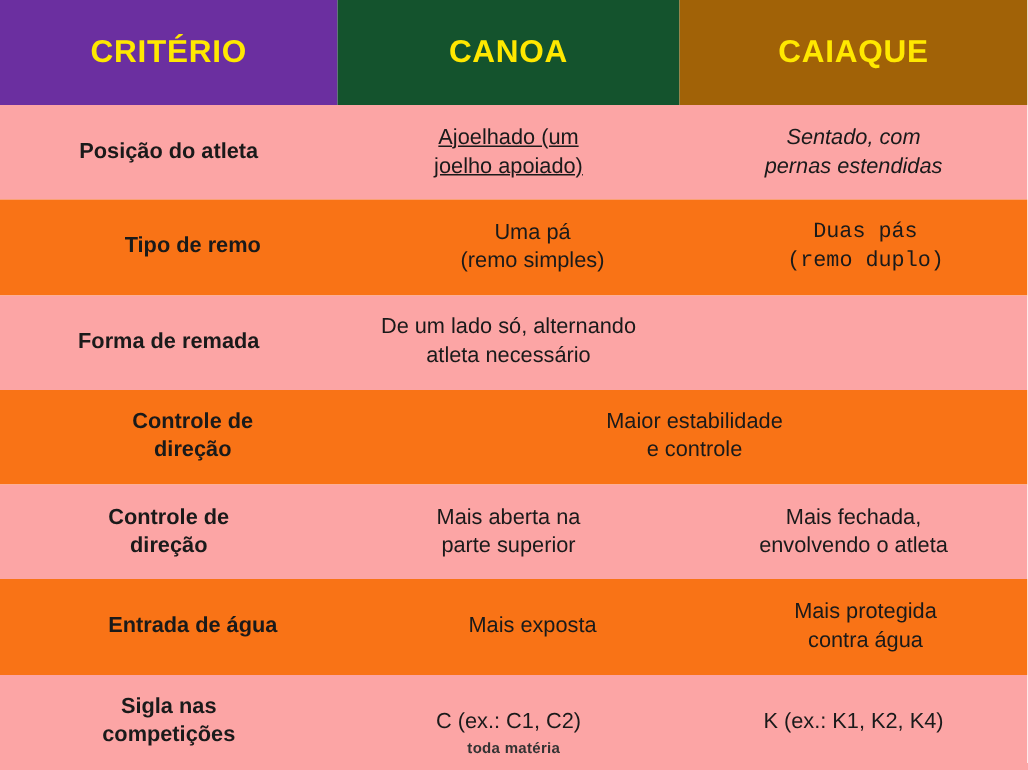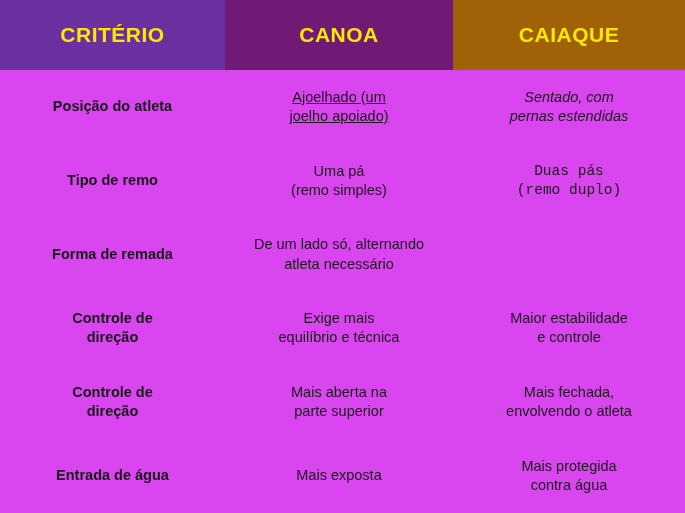--- a/index.html
+++ b/index.html
@@ -34,41 +34,42 @@
     font-size: 21px;
     letter-spacing: 0.5px;
     color: #ffe800;
   }
   .header-cell.col1 {
     width: 225px;
     background: #6b2fa0;
   }
   .header-cell.col2 {
     width: 228px;
-    background: #701a75;
+    background: #14532d;
   }
   .header-cell.col3 {
     flex: 1;
     background: #a16207;
   }
   .body-rows {
     flex: 1;
     display: flex;
     flex-direction: column;
   }
   .row {
     display: flex;
     flex: 1;
     min-height: 0;
   }
   .row.alt {
-    background: #d946ef;
+    background: #f97316;
+    padding-left: 16px;
   }
   .row.plain {
-    background: #d946ef;
+    background: #fca5a5;
   }
   .cell {
     display: flex;
     align-items: center;
     justify-content: center;
     text-align: center;
     padding: 4px 12px;
     box-sizing: border-box;
     line-height: 1.32;
     color: #1a1a1a;
@@ -132,37 +133,42 @@
 
     <div class="row plain">
       <div class="cell col1">Forma de remada</div>
       <div class="cell col2" style="white-space: pre-line;">De um lado só, alternando
 atleta necessário</div>
     </div>
 
     <div class="row alt">
       <div class="cell col1" style="white-space: pre-line;">Controle de
 direção</div>
-      <div class="cell col2" style="white-space: pre-line;">Exige mais
-equilíbrio e técnica</div>
       <div class="cell col3" style="white-space: pre-line;">Maior estabilidade
 e controle</div>
     </div>
 
     <div class="row plain">
       <div class="cell col1" style="white-space: pre-line;">Controle de
 direção</div>
       <div class="cell col2" style="white-space: pre-line;">Mais aberta na
 parte superior</div>
       <div class="cell col3" style="white-space: pre-line;">Mais fechada,
 envolvendo o atleta</div>
     </div>
 
     <div class="row alt">
       <div class="cell col1">Entrada de água</div>
       <div class="cell col2">Mais exposta</div>
       <div class="cell col3" style="white-space: pre-line;">Mais protegida
 contra água</div>
     </div>
 
+    <div class="row plain last-row">
+      <div class="cell col1" style="white-space: pre-line;">Sigla nas
+competições</div>
+      <div class="cell col2">C (ex.: C1, C2)</div>
+      <div class="cell col3">K (ex.: K1, K2, K4)</div>
+      <div class="footer">toda matéria</div>
+    </div>
 
   </div>
 </div>
 
 </body></html>

